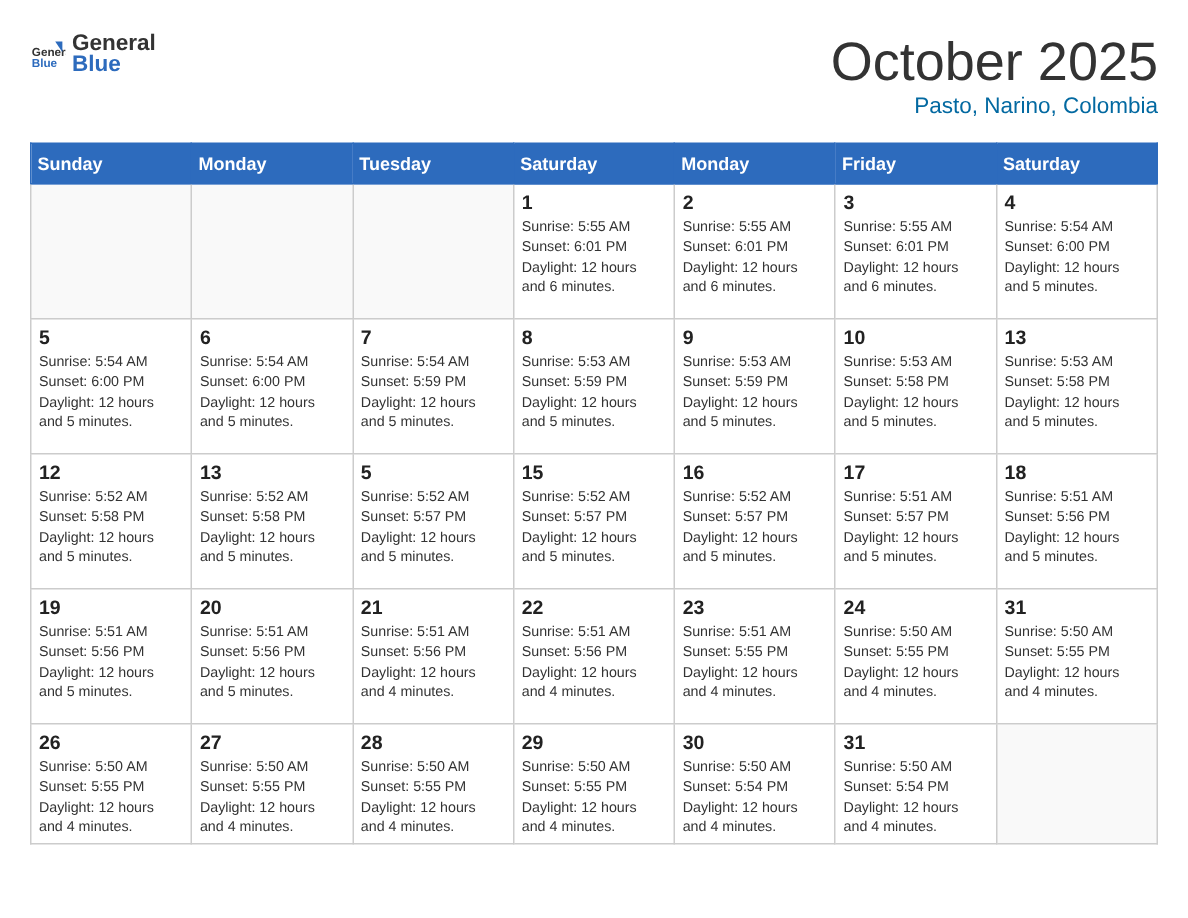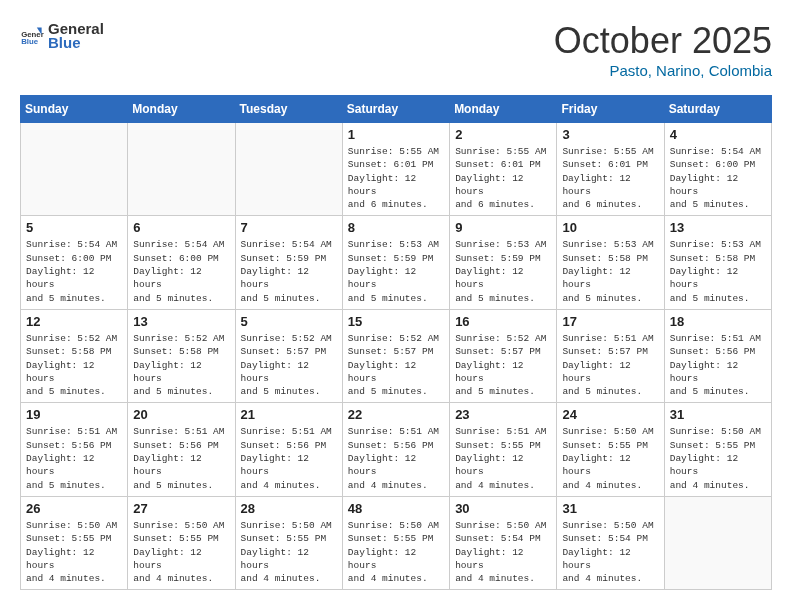--- a/index.html
+++ b/index.html
@@ -66,21 +66,20 @@
     .day-number {
       font-size: 13px;
       font-weight: bold;
       margin-bottom: 3px;
       color: #222;
     }
     .day-info {
       font-size: 9.5px;
       line-height: 1.4;
       color: #333;
-      font-family: Liberation Mono, monospace;
     }
     tr:last-child td {
       height: 80px;
     }
   </style>
 </head>
 <body>
 
 <div class="header">
   <div class="logo">
@@ -315,21 +314,21 @@
 and 4 minutes.</div>
         </td>
         <td>
           <div class="day-number">28</div>
           <div class="day-info" style="white-space: pre-line;">Sunrise: 5:50 AM
 Sunset: 5:55 PM
 Daylight: 12 hours
 and 4 minutes.</div>
         </td>
         <td>
-          <div class="day-number">48</div>
+          <div class="day-number">29</div>
           <div class="day-info" style="white-space: pre-line;">Sunrise: 5:50 AM
 Sunset: 5:55 PM
 Daylight: 12 hours
 and 4 minutes.</div>
         </td>
         <td>
           <div class="day-number">30</div>
           <div class="day-info" style="white-space: pre-line;">Sunrise: 5:50 AM
 Sunset: 5:54 PM
 Daylight: 12 hours

